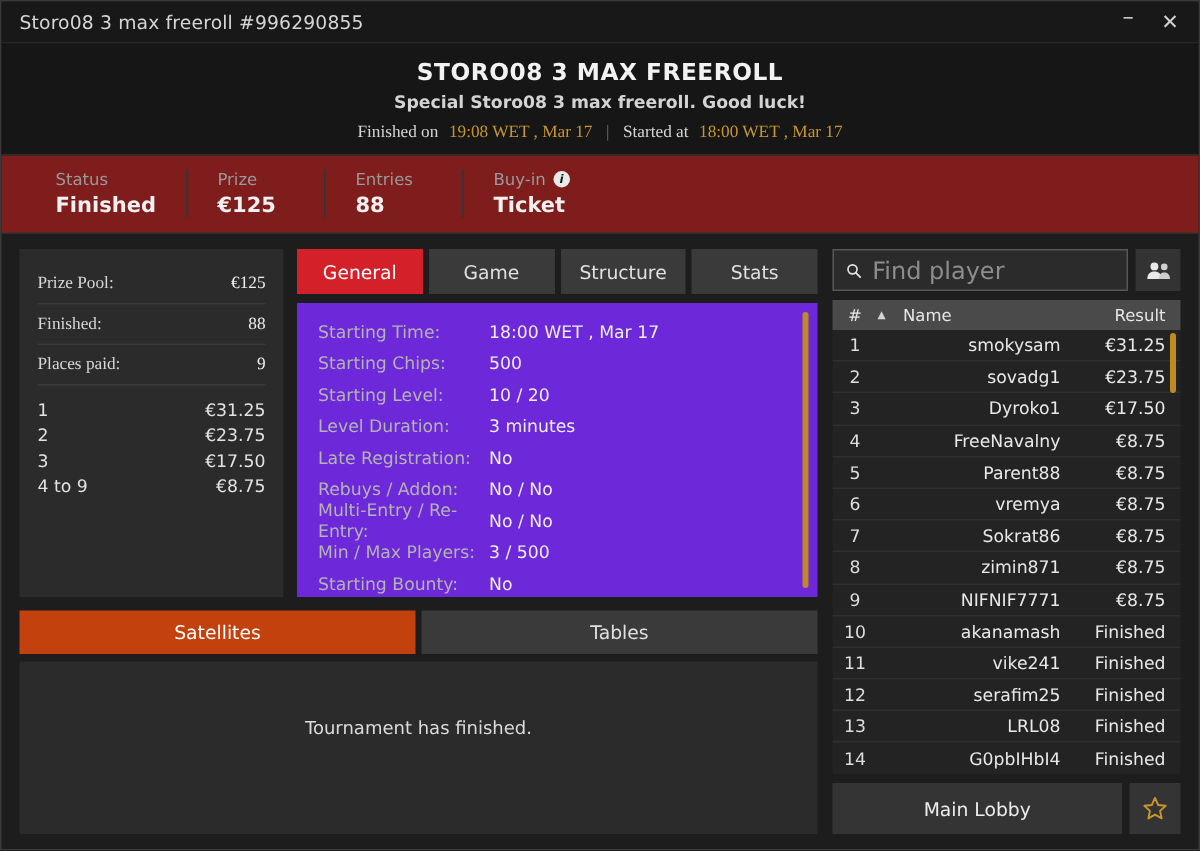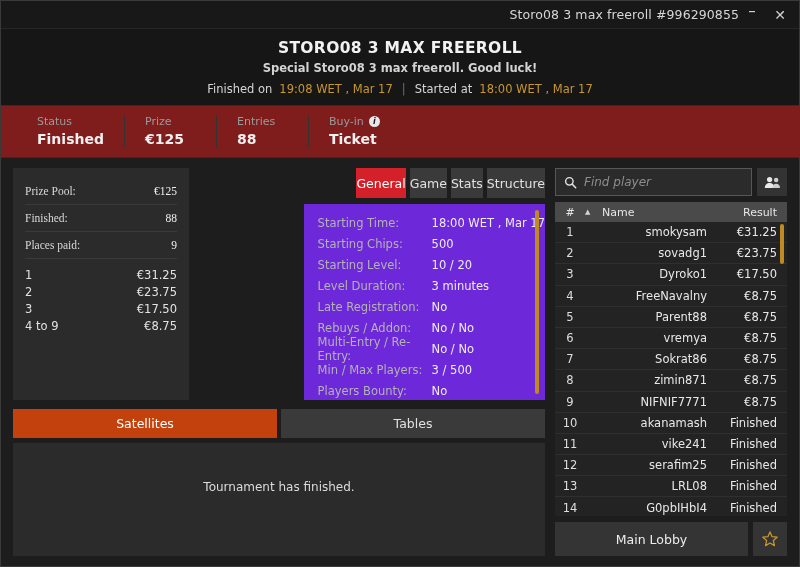--- a/index.html
+++ b/index.html
@@ -28,21 +28,20 @@
     flex: 0 0 auto;
     border-bottom: 1px solid #262626;
   }
   .titlebar-text {
     color: #d6d6d6;
     font-size: 12.5px;
     letter-spacing: .1px;
     flex: 1 1 auto;
     white-space: nowrap;
     overflow: hidden;
-    text-align: right;
   }
   .win-btns { display: flex; align-items: center; gap: 2px; }
   .win-btn {
     width: 26px; height: 24px;
     display: flex; align-items: center; justify-content: center;
     color: #cfcfcf;
     font-size: 14px;
     line-height: 1;
     cursor: pointer;
   }
@@ -68,20 +67,21 @@
     font-weight: bold;
     margin-bottom: 7px;
   }
   .hdr-times {
     font-size: 11.5px;
     color: #d6d6d6;
     display: flex;
     justify-content: center;
     align-items: center;
     gap: 7px;
+    font-family: Liberation Serif, serif;
   }
   .hdr-times .gold { color: #c8962f; }
   .hdr-times .sep { color: #6e6e6e; padding: 0 2px; }
 
   
   .stats-wrap {
     border-top: 1px solid #2e2e2e;
     border-bottom: 1px solid #2e2e2e;
     background: #7f1d1d;
     flex: 0 0 auto;
@@ -165,21 +165,21 @@
   .pz-list { padding-top: 7px; }
   .pz-item {
     display: flex;
     justify-content: space-between;
     font-size: 11.5px;
     color: #e2e2e2;
     padding: 1.5px 0;
   }
 
   
-  .tabpanel { flex: 1 1 auto; display: flex; flex-direction: column; min-width: 0; align-items: flex-end; }
+  .tabpanel { flex: 1 1 auto; display: flex; flex-direction: column; min-width: 0; }
   .tabs { display: flex; gap: 4px; flex: 0 0 auto; }
   .tab {
     flex: 1 1 0;
     height: 30px;
     background: #3a3a3a;
     color: #e0e0e0;
     font-size: 12.5px;
     display: flex;
     align-items: center;
     justify-content: center;
@@ -275,24 +275,23 @@
     padding: 0 8px;
     gap: 7px;
     min-width: 0;
   }
   .search-box input {
     flex: 1 1 auto;
     background: transparent;
     border: none;
     outline: none;
     color: #e6e6e6;
-    font-size: 12px;
+    font-size: 16px;
     font-family: inherit;
     min-width: 0;
-    font-style: italic;
   }
   .search-box input::placeholder { color: #8d8d8d; }
   .icon-btn {
     width: 30px; height: 28px;
     background: #333;
     display: flex;
     align-items: center;
     justify-content: center;
     cursor: pointer;
     border: none;
@@ -463,22 +462,22 @@
               <span>4  to  9</span>
               <span>€8.75</span>
             </div>
           </div>
         </div>
 
         <div class="tabpanel">
           <div class="tabs">
             <button class="tab active">General</button>
             <button class="tab">Game</button>
+            <button class="tab">Structure</button>
             <button class="tab">Stats</button>
-            <button class="tab">Structure</button>
           </div>
           <div class="tabcontent">
             <div class="gen-table">
               <div class="gen-row">
                 <div class="gen-key">Starting Time:</div>
                 <div class="gen-val">18:00 WET , Mar 17</div>
               </div>
               <div class="gen-row">
                 <div class="gen-key">Starting Chips:</div>
                 <div class="gen-val">500</div>
@@ -501,21 +500,21 @@
               </div>
               <div class="gen-row">
                 <div class="gen-key">Multi-Entry / Re-Entry:</div>
                 <div class="gen-val">No / No</div>
               </div>
               <div class="gen-row">
                 <div class="gen-key">Min / Max Players:</div>
                 <div class="gen-val">3 / 500</div>
               </div>
               <div class="gen-row">
-                <div class="gen-key">Players Bounty:</div>
+                <div class="gen-key">Starting Bounty:</div>
                 <div class="gen-val">No</div>
               </div>
             </div>
             <div class="scroll-track">
               <div class="scroll-thumb" style="top:0; bottom:0;"></div>
             </div>
           </div>
         </div>
       </div>
 

